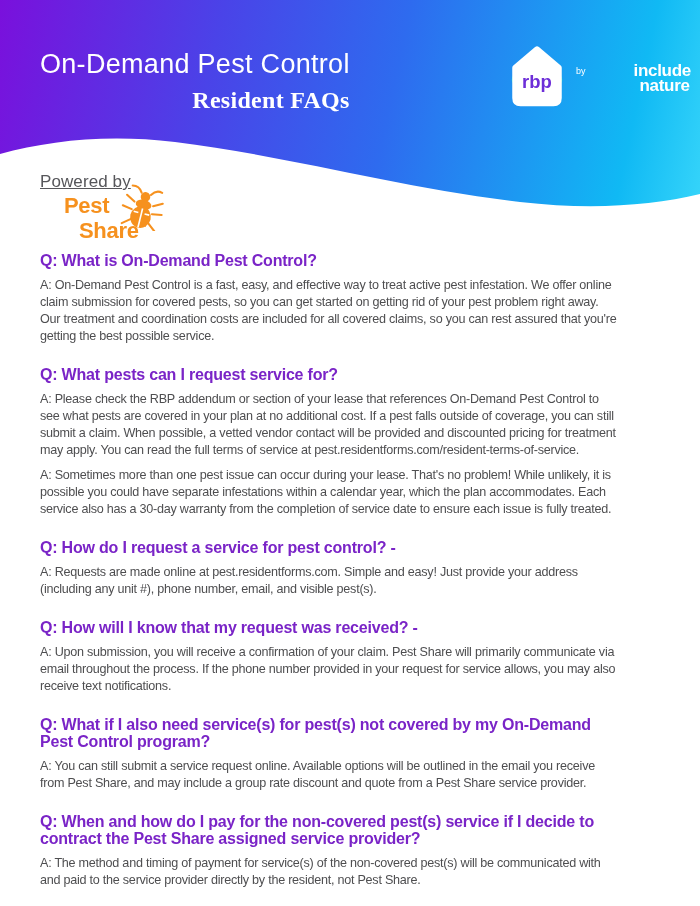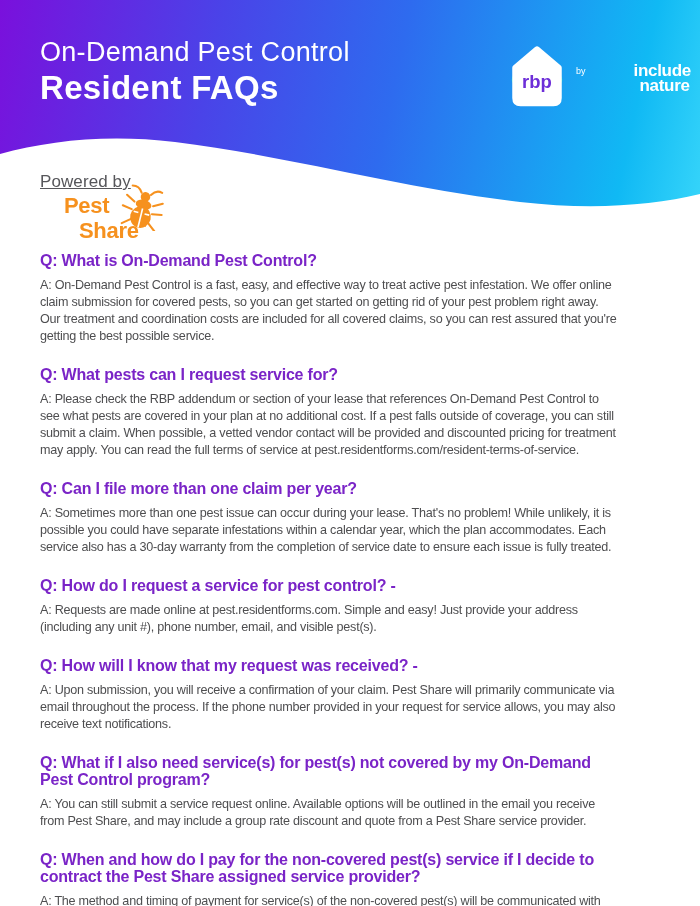--- a/index.html
+++ b/index.html
@@ -3,23 +3,23 @@
 <meta charset="utf-8">
 <style>
   html,body{margin:0;padding:0;background:#ffffff;}
   .page{position:relative;width:700px;height:906px;background:#ffffff;overflow:hidden;
         font-family:"Liberation Sans",sans-serif;}
 
   
   .header{position:absolute;top:0;left:0;width:700px;height:230px;
           background:linear-gradient(102deg,#7a10dc 0%,#4a43e8 30%,#2e6bef 55%,#10b9f4 88%,#38d6fa 100%);}
   .wave{position:absolute;left:0;bottom:0;width:700px;height:100px;display:block;}
-  .title{position:absolute;left:40px;top:34px;color:#ffffff;}
+  .title{position:absolute;left:40px;top:46px;color:#ffffff;text-align:right;}
   .title-line1{font-size:27px;font-weight:400;letter-spacing:.3px;line-height:36px;}
-  .title-line2{font-size:33px;font-weight:700;letter-spacing:.3px;line-height:36px;}
+  .title-line2{font-size:24px;font-weight:700;letter-spacing:.3px;line-height:36px;font-family:Liberation Serif, serif;}
 
   .rbp-logo{position:absolute;left:504px;top:44px;width:66px;height:66px;}
   .sn{position:absolute;left:576px;top:63px;color:#ffffff;display:flex;align-items:flex-start;gap:45px;}
   .sn-by{font-size:9px;font-weight:400;margin:3px 3px 0 0;}
   .sn-stack{display:flex;flex-direction:column;font-weight:700;font-size:17px;line-height:15px;letter-spacing:-.3px;}
   .sn-line2{margin-left:6px;}
 
   
   .powered{position:absolute;left:40px;top:172px;}
   .powered-label{font-size:17px;color:#56565a;margin-bottom:3px;letter-spacing:.1px;text-decoration:underline;}
@@ -100,21 +100,20 @@
       <h3 class="faq-q">Q: What is On-Demand Pest Control?</h3>
       <p class="faq-a">A: On-Demand Pest Control is a fast, easy, and effective way to treat active pest infestation. We offer online claim submission for covered pests, so you can get started on getting rid of your pest problem right away. Our treatment and coordination costs are included for all covered claims, so you can rest assured that you're getting the best possible service.</p>
     </div>
 
     <div class="faq">
       <h3 class="faq-q">Q: What pests can I request service for?</h3>
       <p class="faq-a">A: Please check the RBP addendum or section of your lease that references On-Demand Pest Control to see what pests are covered in your plan at no additional cost. If a pest falls outside of coverage, you can still submit a claim. When possible, a vetted vendor contact will be provided and discounted pricing for treatment may apply. You can read the full terms of service at pest.residentforms.com/resident-terms-of-service.</p>
     </div>
 
     <div class="faq">
-      <h3 class="faq-q">Q: Can I file more than one claim per year?</h3>
       <p class="faq-a">A: Sometimes more than one pest issue can occur during your lease. That's no problem! While unlikely, it is possible you could have separate infestations within a calendar year, which the plan accommodates. Each service also has a 30-day warranty from the completion of service date to ensure each issue is fully treated.</p>
     </div>
 
     <div class="faq">
       <h3 class="faq-q">Q: How do I request a service for pest control? -</h3>
       <p class="faq-a">A: Requests are made online at pest.residentforms.com. Simple and easy! Just provide your address (including any unit #), phone number, email, and visible pest(s).</p>
     </div>
 
     <div class="faq">
       <h3 class="faq-q">Q: How will I know that my request was received? -</h3>

